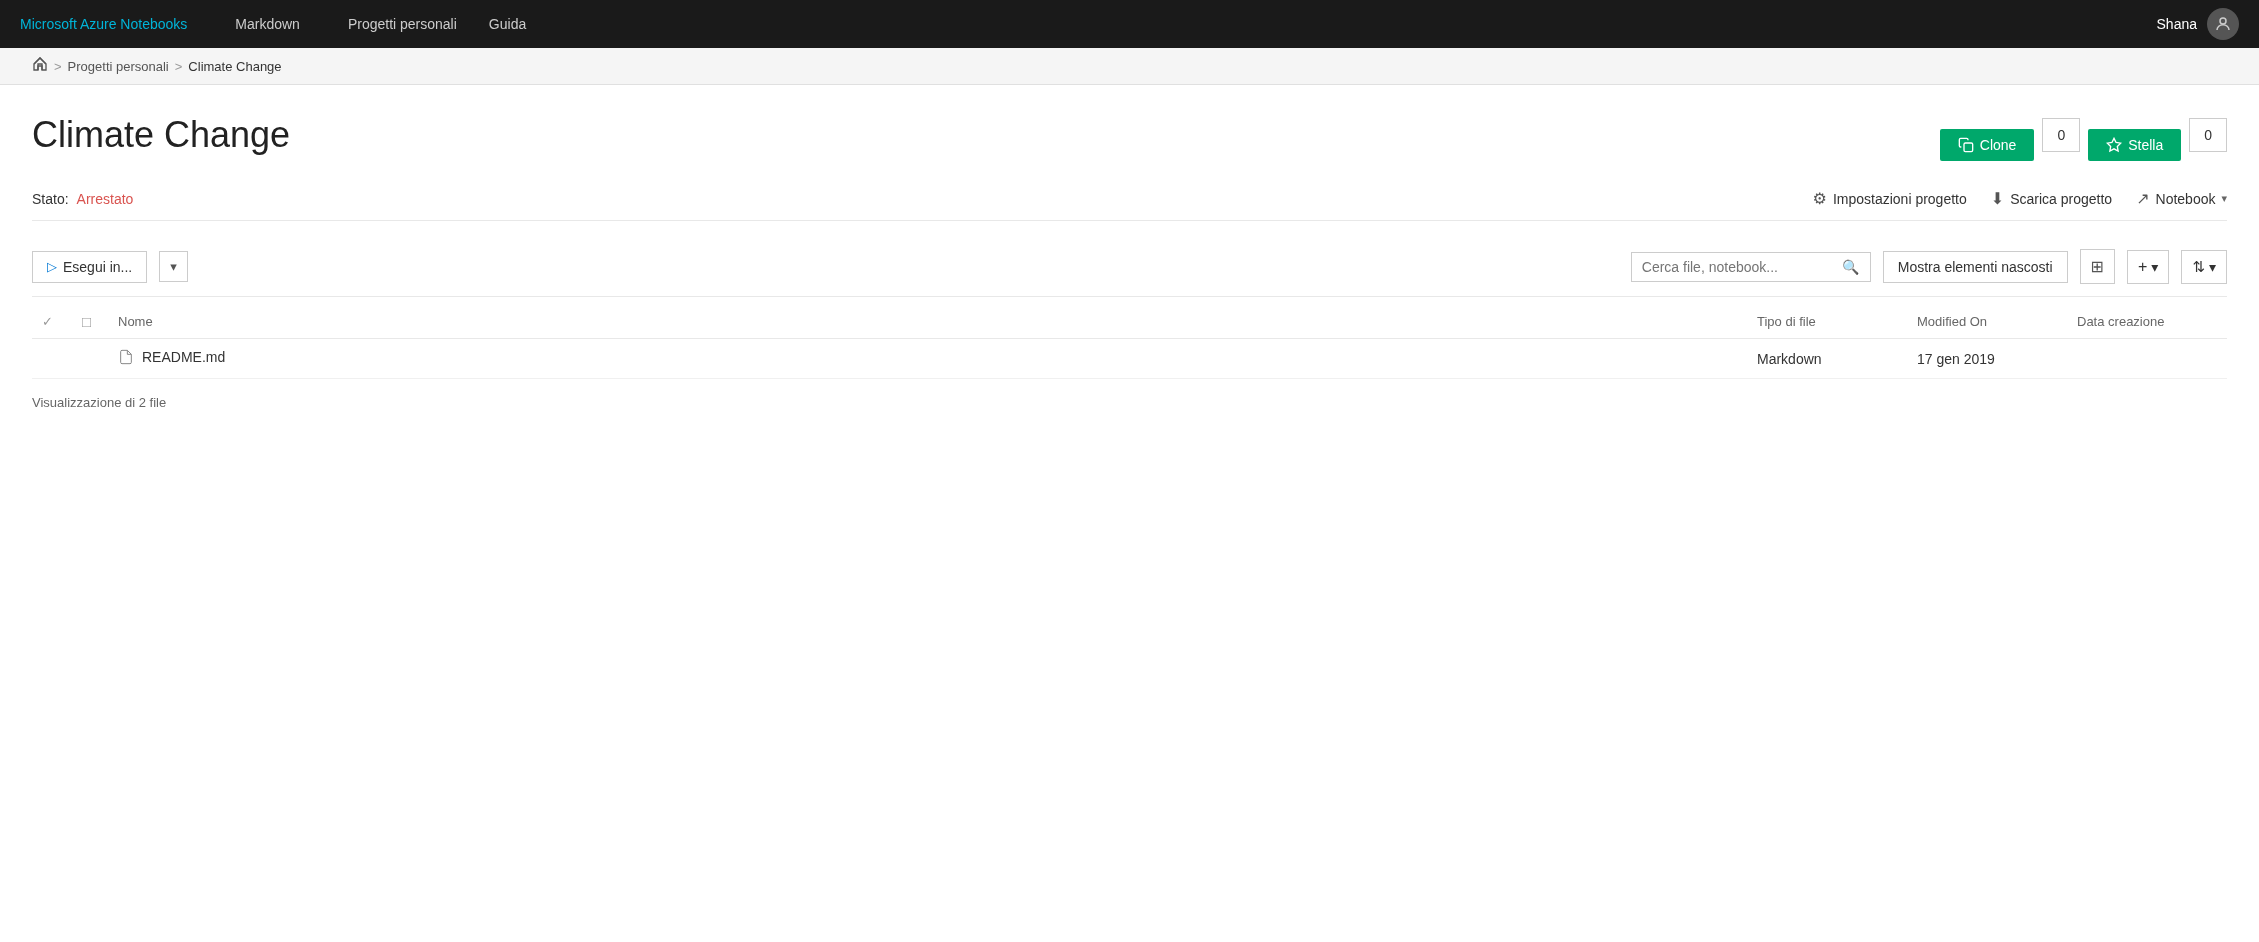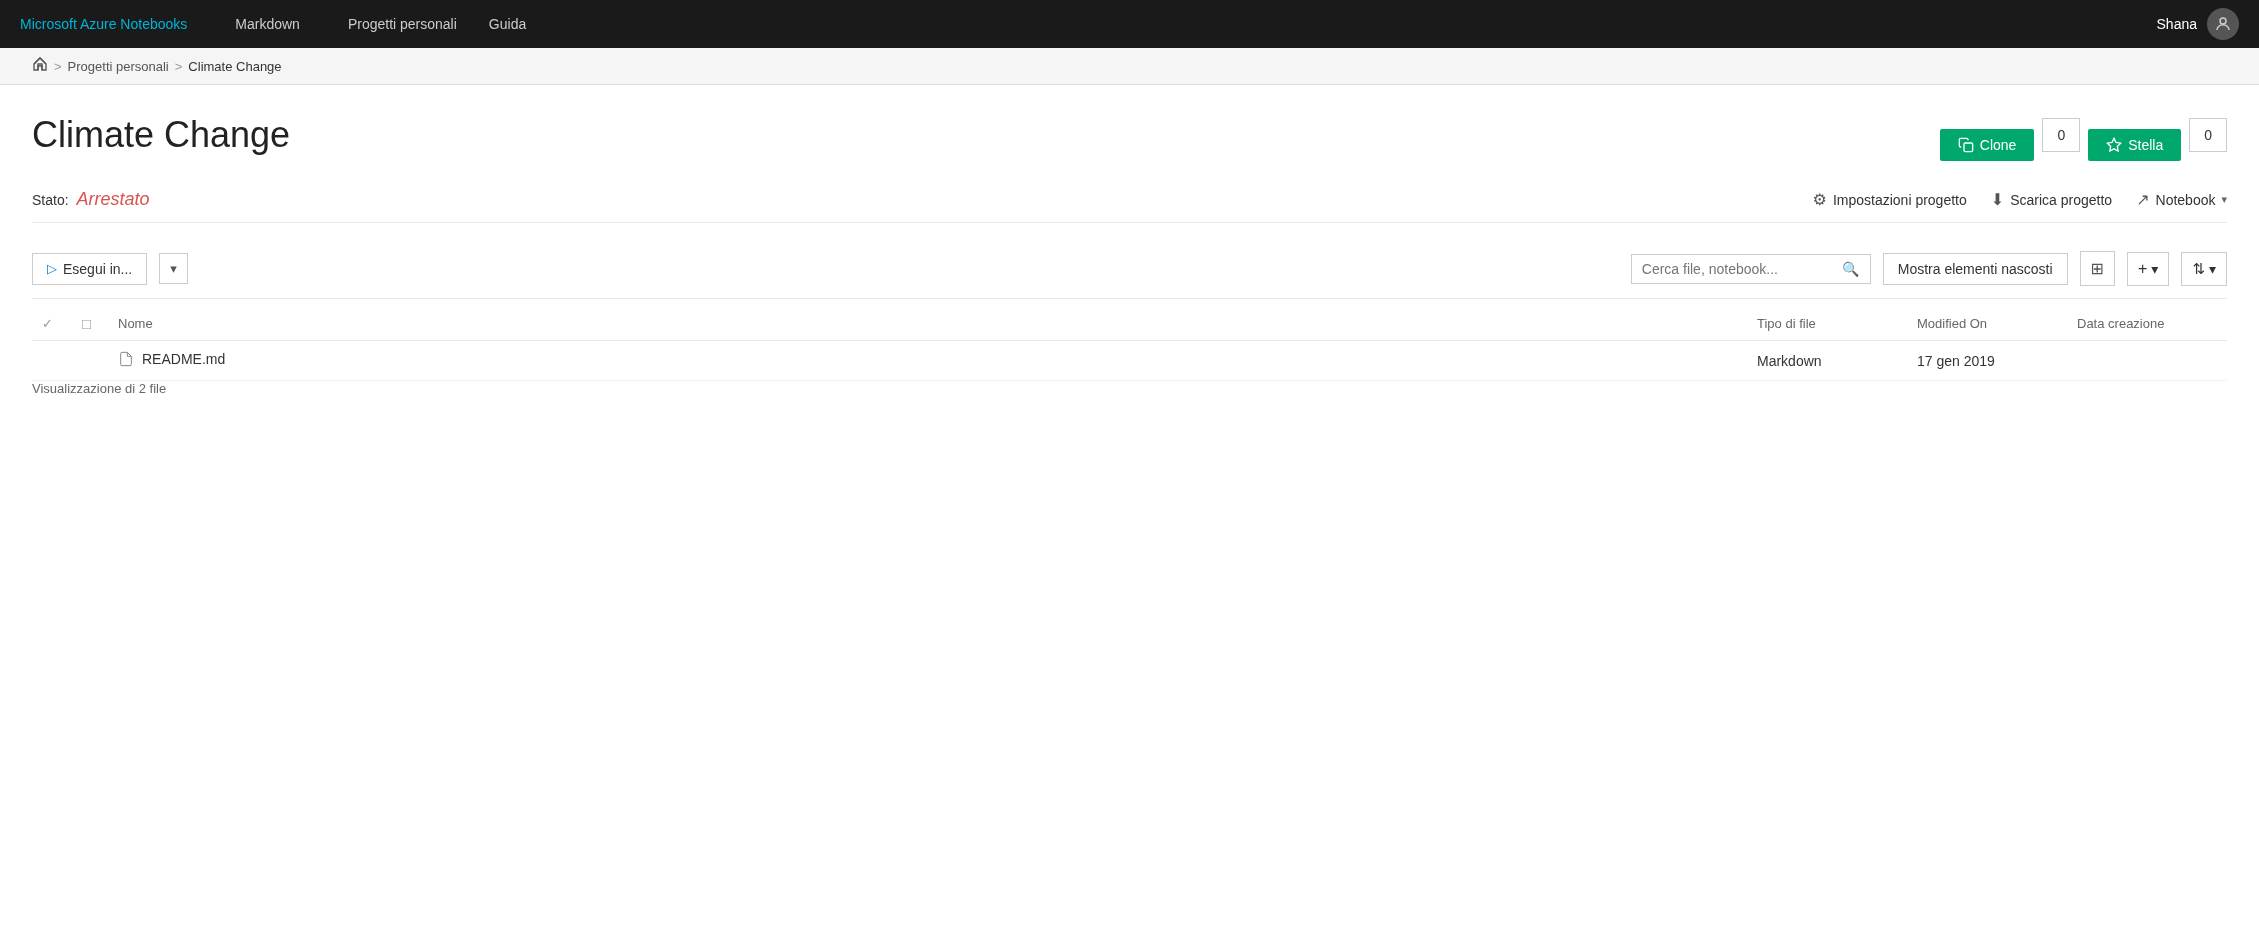--- a/index.html
+++ b/index.html
@@ -126,21 +126,21 @@
       padding: 12px 0;
       border-bottom: 1px solid #e8e8e8;
       margin-bottom: 16px;
     }
     .status-left {
       display: flex;
       align-items: center;
       gap: 8px;
     }
     .status-label { color: #333; font-size: 14px; }
-    .status-value { color: #d9534f; font-size: 18px; font-weight: 500; font-style: italic; }
+    .status-value { color: #d9534f; font-size: 14px; font-weight: 500; }
     .status-actions {
       display: flex;
       align-items: center;
       gap: 24px;
     }
     .status-action-item {
       display: flex;
       align-items: center;
       gap: 6px;
       color: #333;
@@ -270,20 +270,21 @@
     }
     .highlight-box {
       display: inline-flex;
       align-items: center;
       gap: 8px;
       border: 2px solid #e74c3c;
       padding: 4px 10px 4px 6px;
     }
 
     .footer-text {
+      margin-top: 16px;
       font-size: 13px;
       color: #666;
     }
   </style>
 </head>
 <body>
 
 <div class="topbar">
   <span class="topbar-brand">Microsoft Azure Notebooks</span>
   <span class="topbar-nav-item">Markdown</span>

